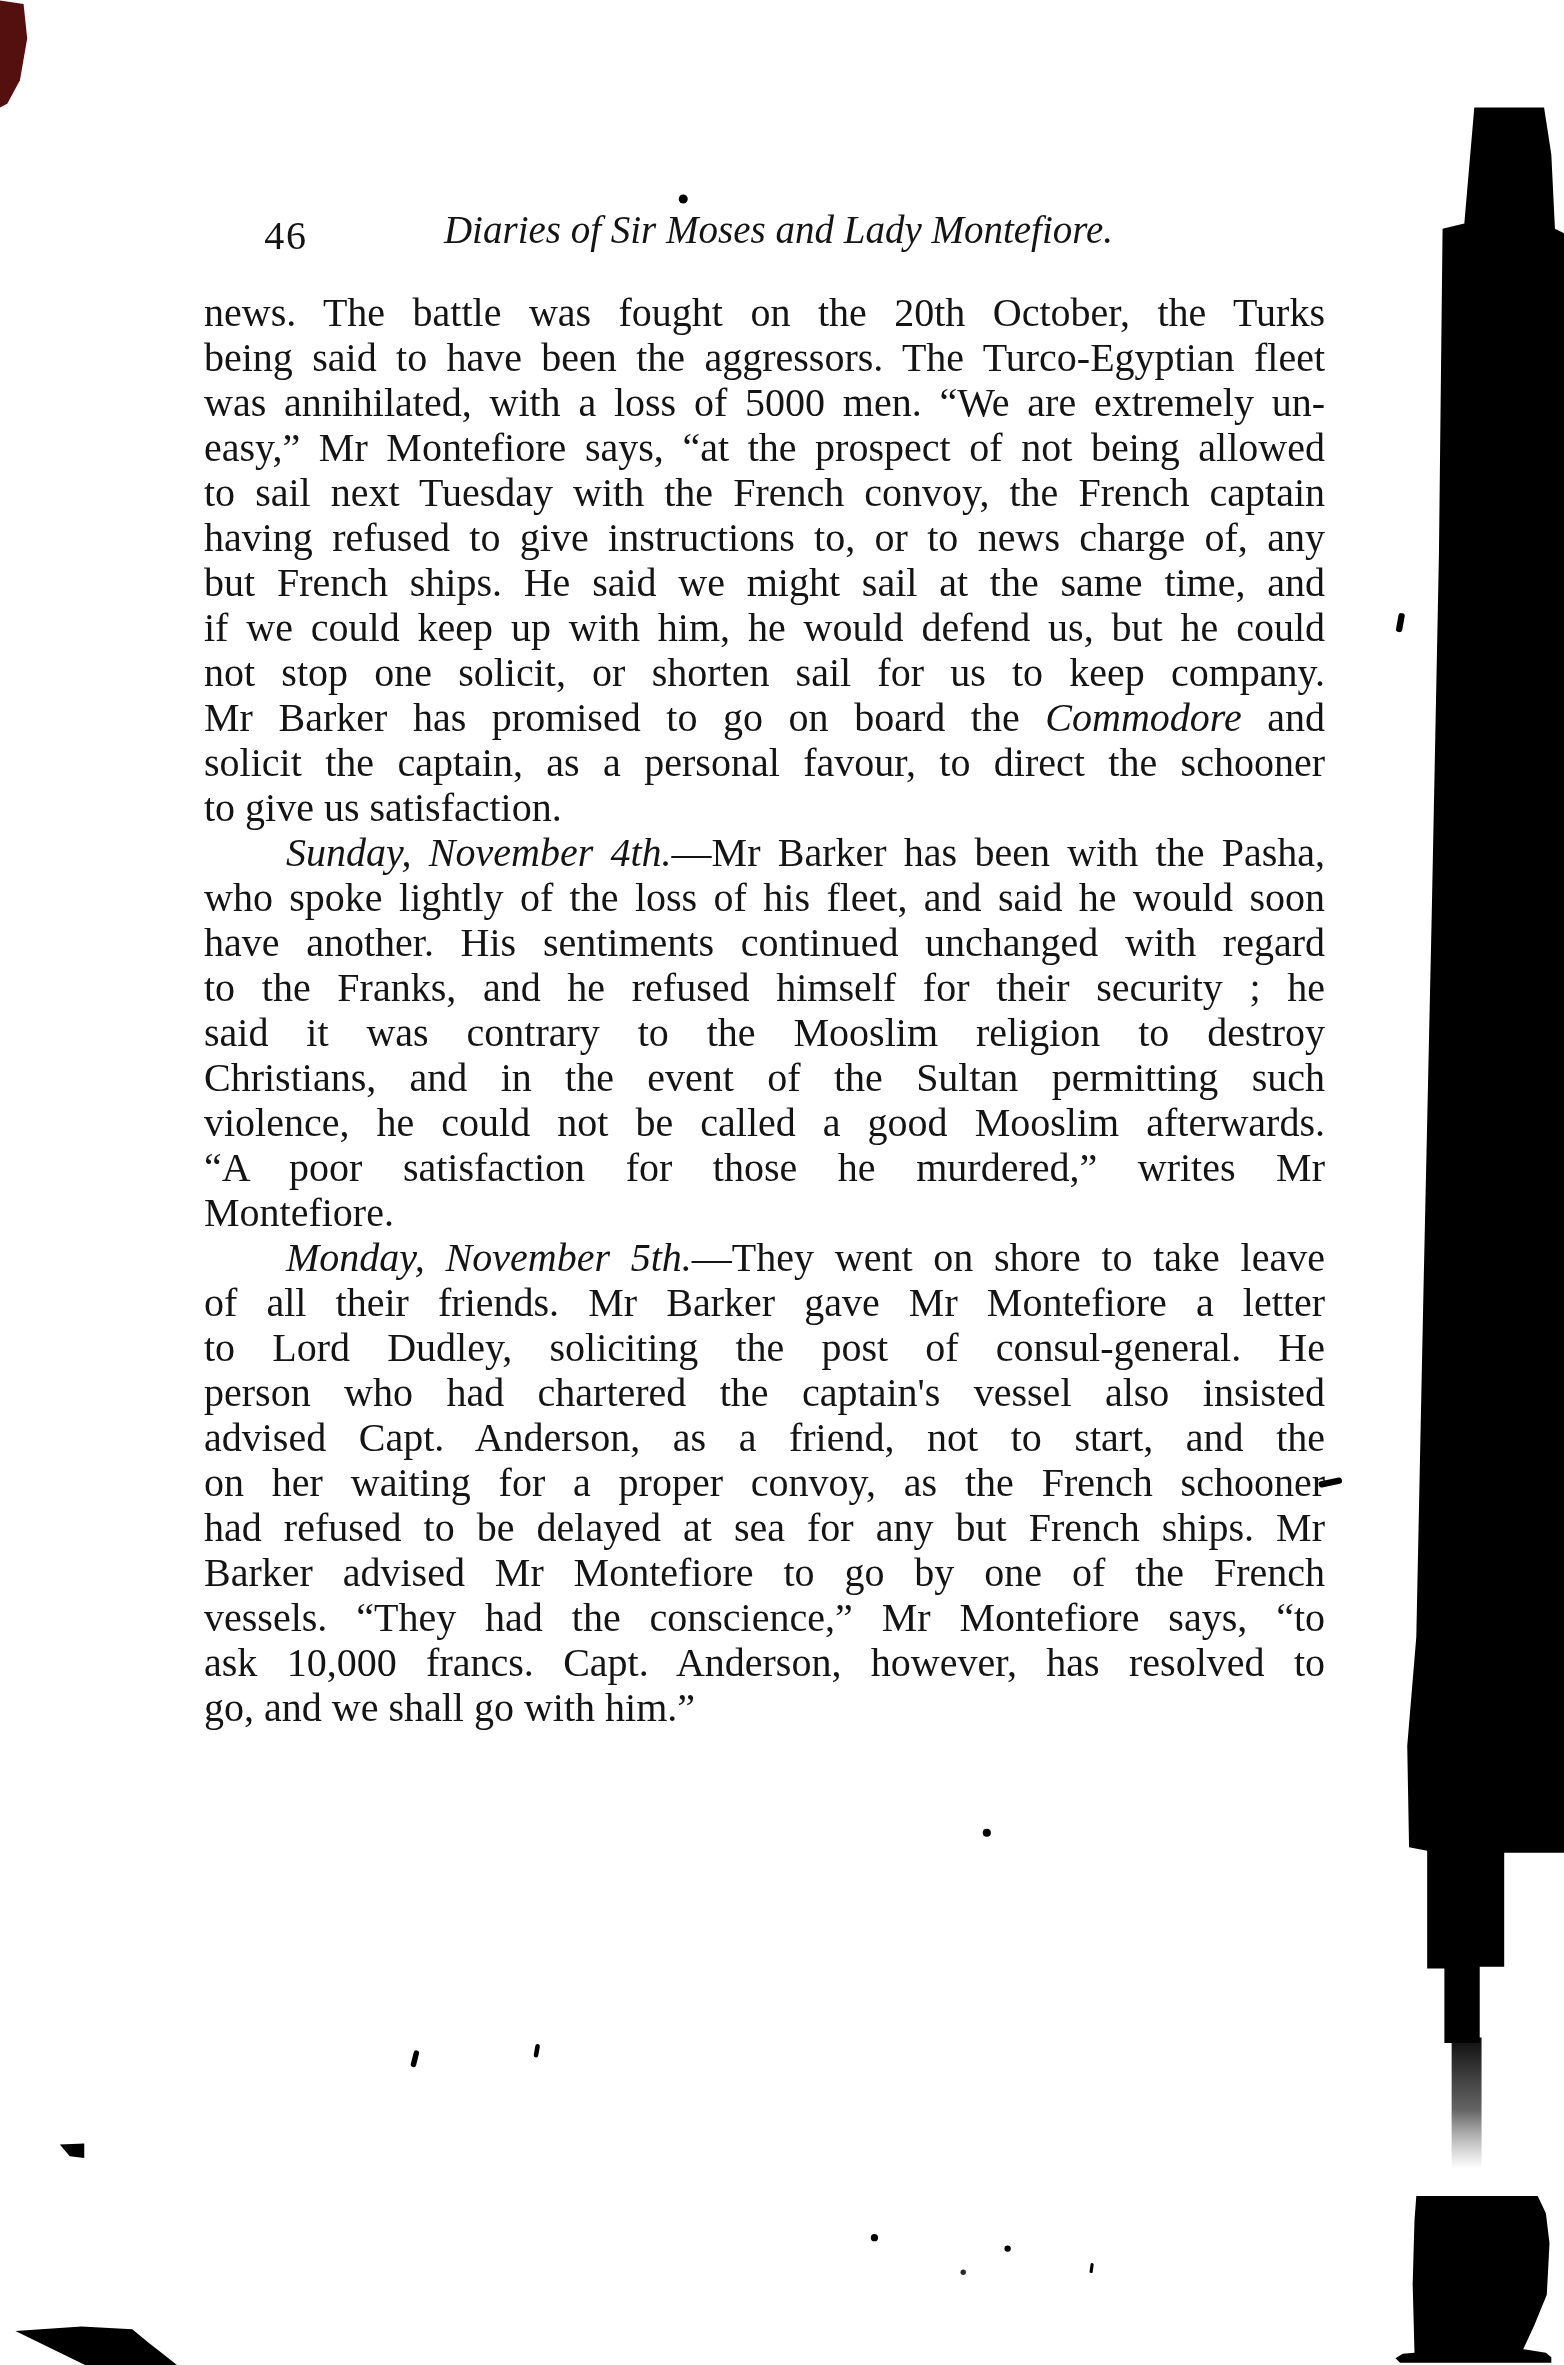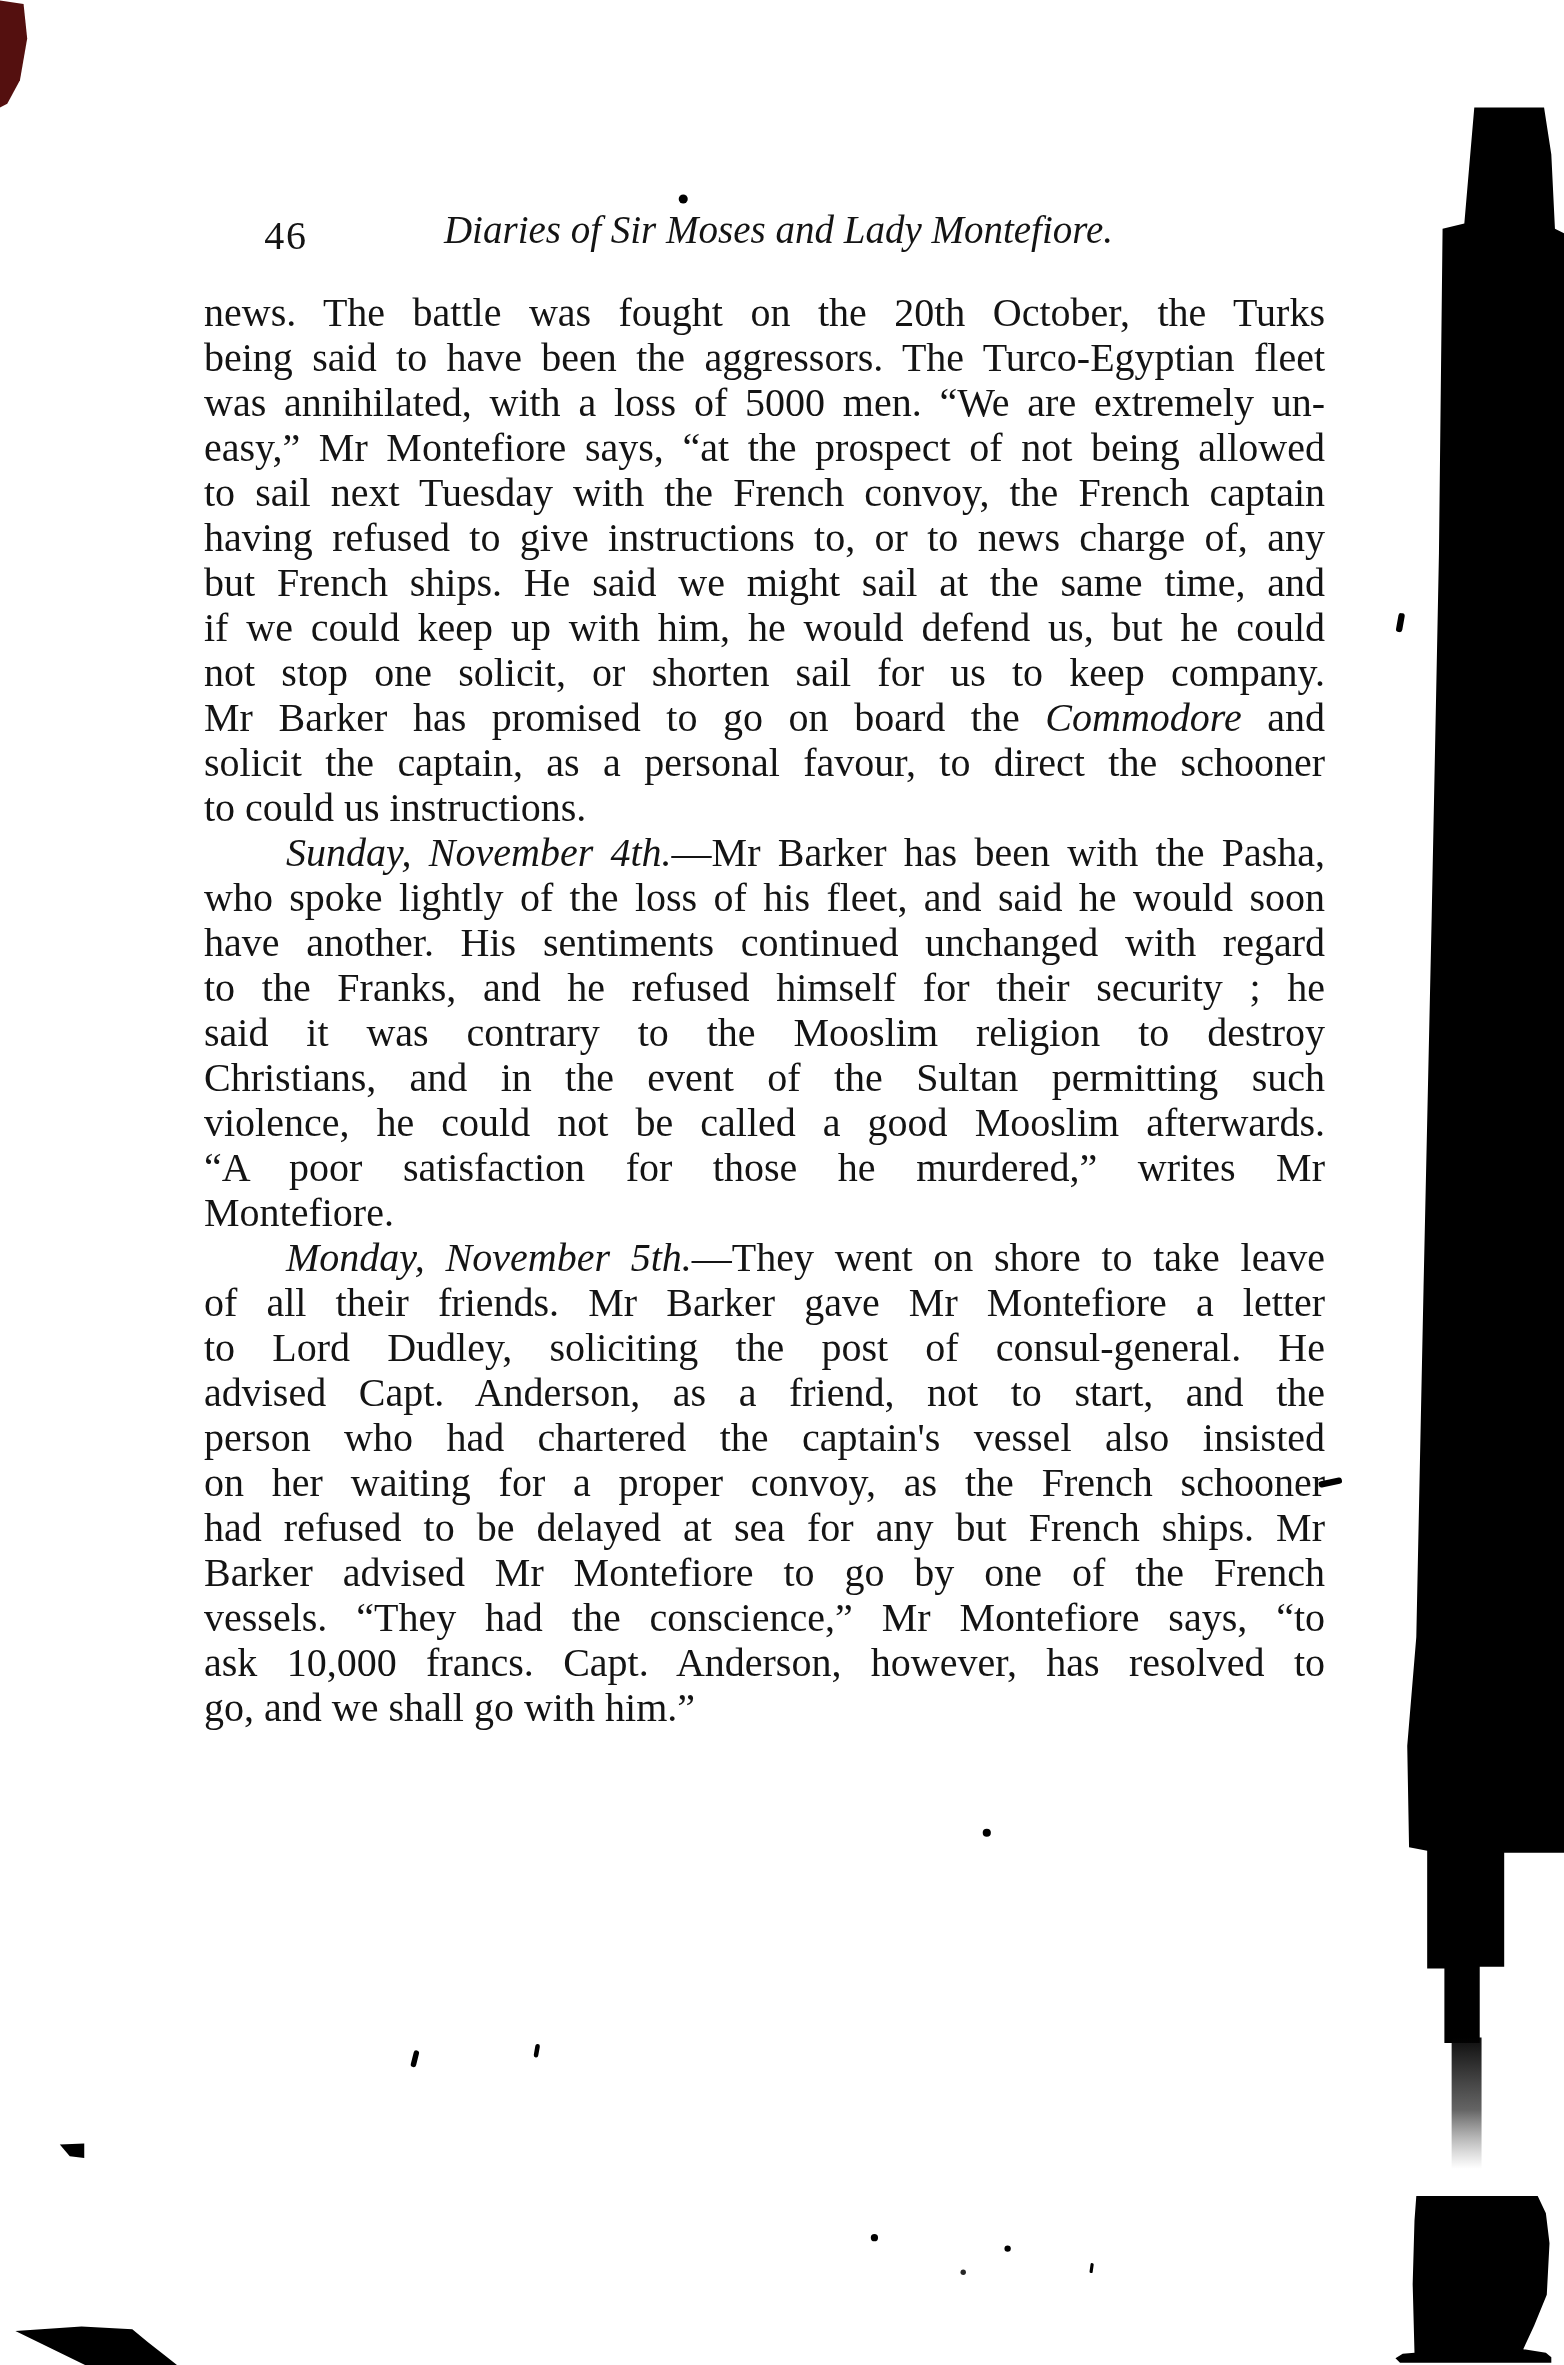--- a/index.html
+++ b/index.html
@@ -69,35 +69,35 @@
       <div class="line"><span>being said to have been the aggressors.  The Turco-Egyptian fleet</span></div>
       <div class="line"><span>was annihilated, with a loss of 5000 men.  “We are extremely un-</span></div>
       <div class="line"><span>easy,” Mr Montefiore says, “at the prospect of not being allowed</span></div>
       <div class="line"><span>to sail next Tuesday with the French convoy, the French captain</span></div>
       <div class="line"><span>having refused to give instructions to, or to news charge of, any</span></div>
       <div class="line"><span>but French ships.  He said we might sail at the same time, and</span></div>
       <div class="line"><span>if we could keep up with him, he would defend us, but he could</span></div>
       <div class="line"><span>not stop one solicit, or shorten sail for us to keep company.</span></div>
       <div class="line"><span>Mr Barker has promised to go on board the </span><span class="it">Commodore</span><span> and</span></div>
       <div class="line"><span>solicit the captain, as a personal favour, to direct the schooner</span></div>
-      <div class="line last"><span>to could us instructions.</span></div>
+      <div class="line last"><span>to give us satisfaction.</span></div>
       <div class="line indent"><span class="it">Sunday, November 4th.</span><span>—Mr Barker has been with the Pasha,</span></div>
       <div class="line"><span>who spoke lightly of the loss of his fleet, and said he would soon</span></div>
       <div class="line"><span>have another.  His sentiments continued unchanged with regard</span></div>
       <div class="line"><span>to the Franks, and he refused himself for their security ; he</span></div>
       <div class="line"><span>said it was contrary to the Mooslim religion to destroy</span></div>
       <div class="line"><span>Christians, and in the event of the Sultan permitting such</span></div>
       <div class="line"><span>violence, he could not be called a good Mooslim afterwards.</span></div>
       <div class="line"><span>“A poor satisfaction for those he murdered,” writes Mr</span></div>
       <div class="line last"><span>Montefiore.</span></div>
       <div class="line indent"><span class="it">Monday, November 5th.</span><span>—They went on shore to take leave</span></div>
       <div class="line"><span>of all their friends.  Mr Barker gave Mr Montefiore a letter</span></div>
       <div class="line"><span>to Lord Dudley, soliciting the post of consul-general.  He</span></div>
+      <div class="line"><span>person who had chartered the captain's vessel also insisted</span></div>
       <div class="line"><span>advised Capt. Anderson, as a friend, not to start, and the</span></div>
-      <div class="line"><span>person who had chartered the captain's vessel also insisted</span></div>
       <div class="line"><span>on her waiting for a proper convoy, as the French schooner</span></div>
       <div class="line"><span>had refused to be delayed at sea for any but French ships.  Mr</span></div>
       <div class="line"><span>Barker advised Mr Montefiore to go by one of the French</span></div>
       <div class="line"><span>vessels.  “They had the conscience,” Mr Montefiore says, “to</span></div>
       <div class="line"><span>ask 10,000 francs.  Capt. Anderson, however, has resolved to</span></div>
       <div class="line last"><span>go, and we shall go with him.”</span></div>
     </main>
 
   <svg class="artifacts" viewBox="0 0 1726 2610" xmlns="http://www.w3.org/2000/svg">
     <defs>

